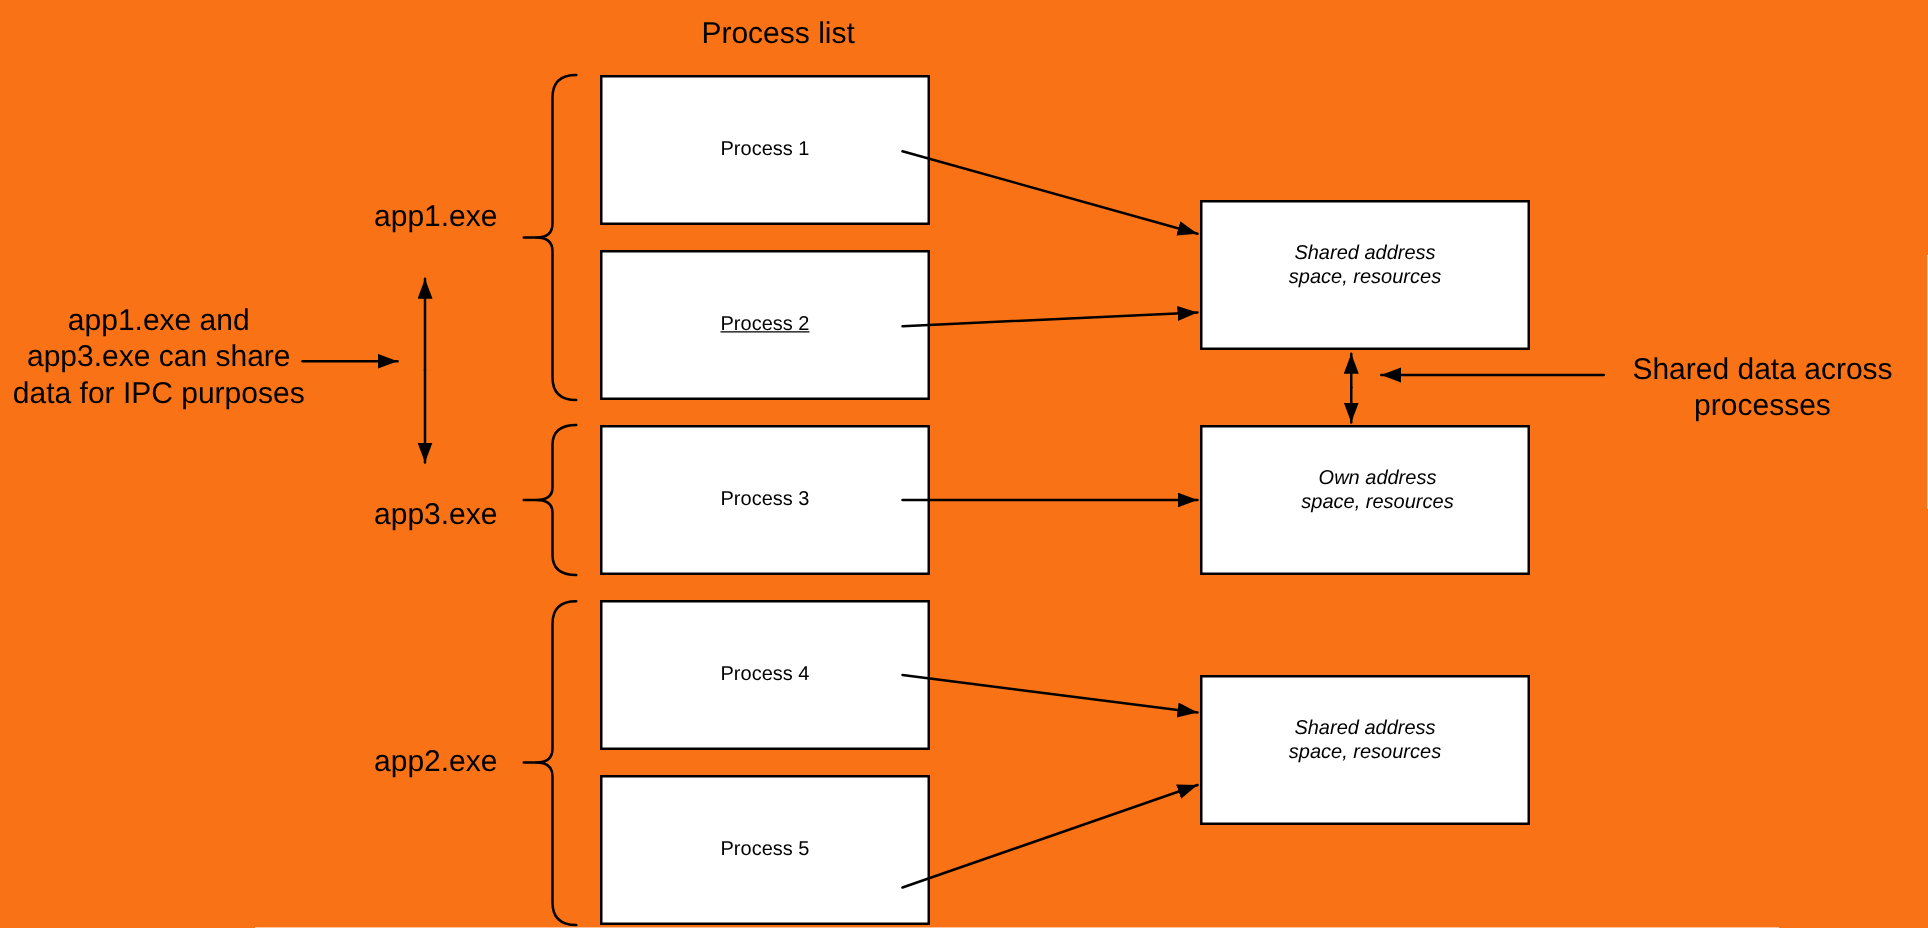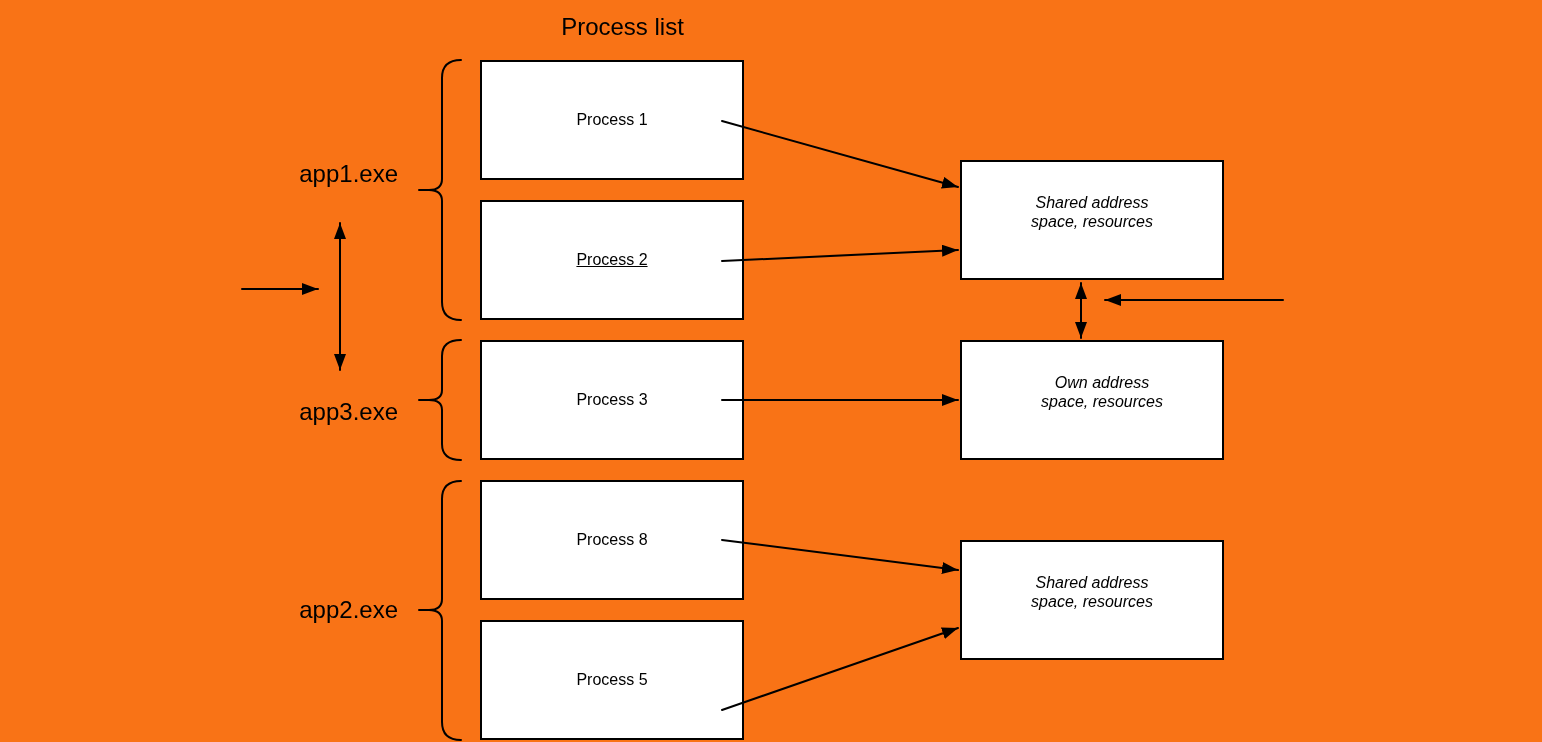--- a/index.html
+++ b/index.html
@@ -89,21 +89,21 @@
   <div class="box p1">
     <span>Process 1</span>
   </div>
   <div class="box p2">
     <span>Process 2</span>
   </div>
   <div class="box p3">
     <span>Process 3</span>
   </div>
   <div class="box p4">
-    <span>Process 8</span>
+    <span>Process 4</span>
   </div>
   <div class="box p5">
     <span>Process 5</span>
   </div>
 
   <div class="box addr a1">
     <span>Shared address
 space, resources</span>
   </div>
   <div class="box addr a2">
@@ -112,20 +112,25 @@
   </div>
   <div class="box addr a3">
     <span>Shared address
 space, resources</span>
   </div>
 
   <div class="app-label app1">app1.exe</div>
   <div class="app-label app3">app3.exe</div>
   <div class="app-label app2">app2.exe</div>
 
+  <div class="note note-left">app1.exe and
+app3.exe can share
+data for IPC purposes</div>
+  <div class="note note-right">Shared data across
+processes</div>
 
   <svg class="layer" width="1542" height="742" viewBox="0 0 1542 742">
     <defs>
       <marker id="ah" markerUnits="userSpaceOnUse" markerWidth="18" markerHeight="14" refX="16" refY="6" orient="auto">
         <path d="M0,0 L16,6 L0,12 Z" fill="#000000"></path>
       </marker>
     </defs>
 
     <g stroke="#000000" stroke-width="2" fill="none" stroke-linecap="round" stroke-linejoin="round">
 

